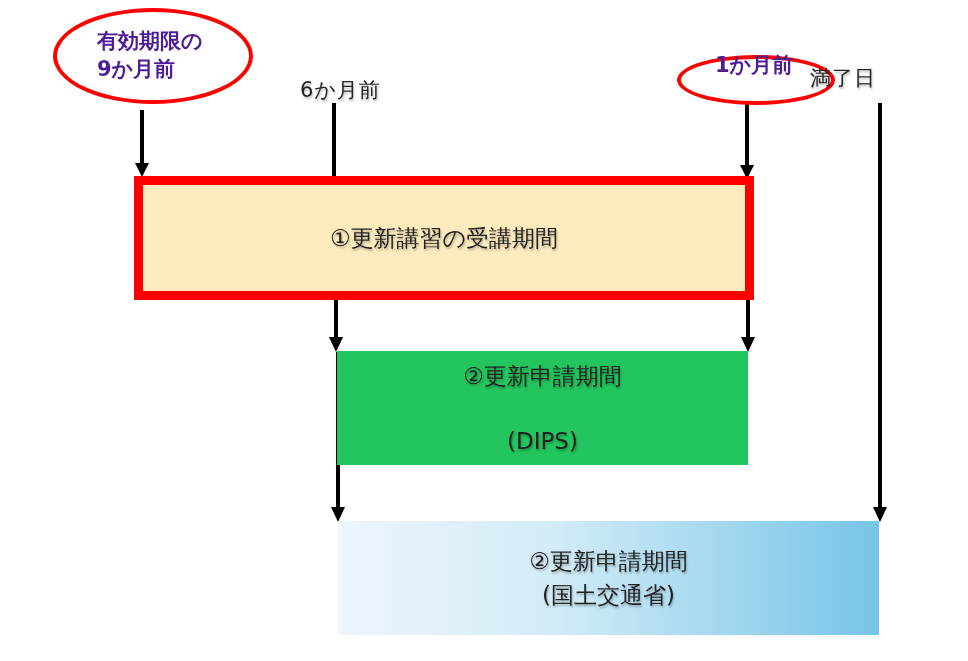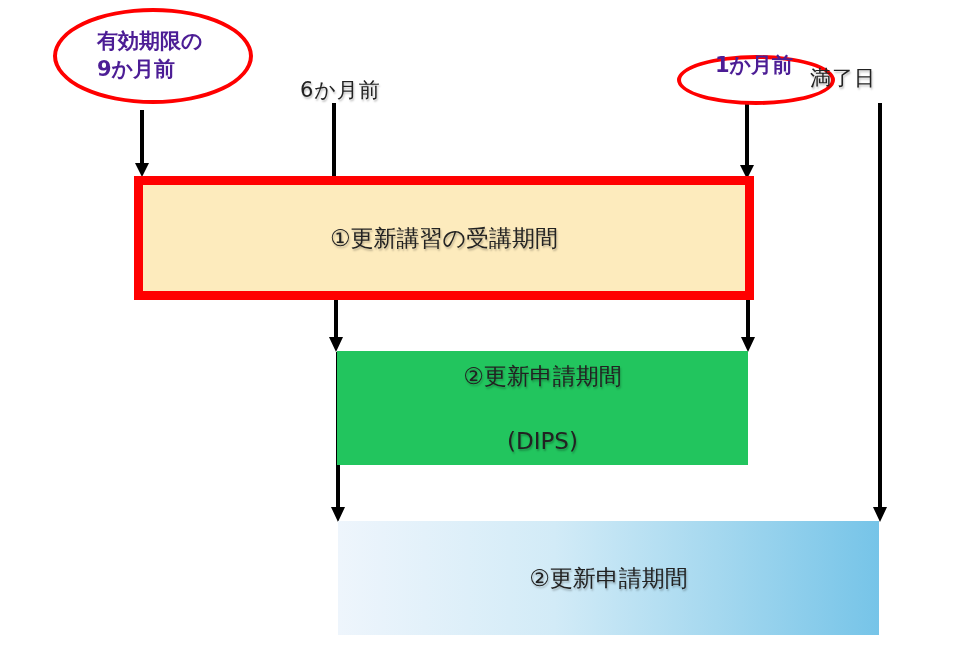--- a/index.html
+++ b/index.html
@@ -71,13 +71,14 @@
   <span>①更新講習の受講期間</span>
 </div>
 
 <div class="box" id="box2">
   <span>②更新申請期間</span>
   <span>(DIPS)</span>
 </div>
 
 <div class="box" id="box3">
   <span>②更新申請期間</span>
+  <span>(国土交通省)</span>
 </div>
 
 </body></html>

